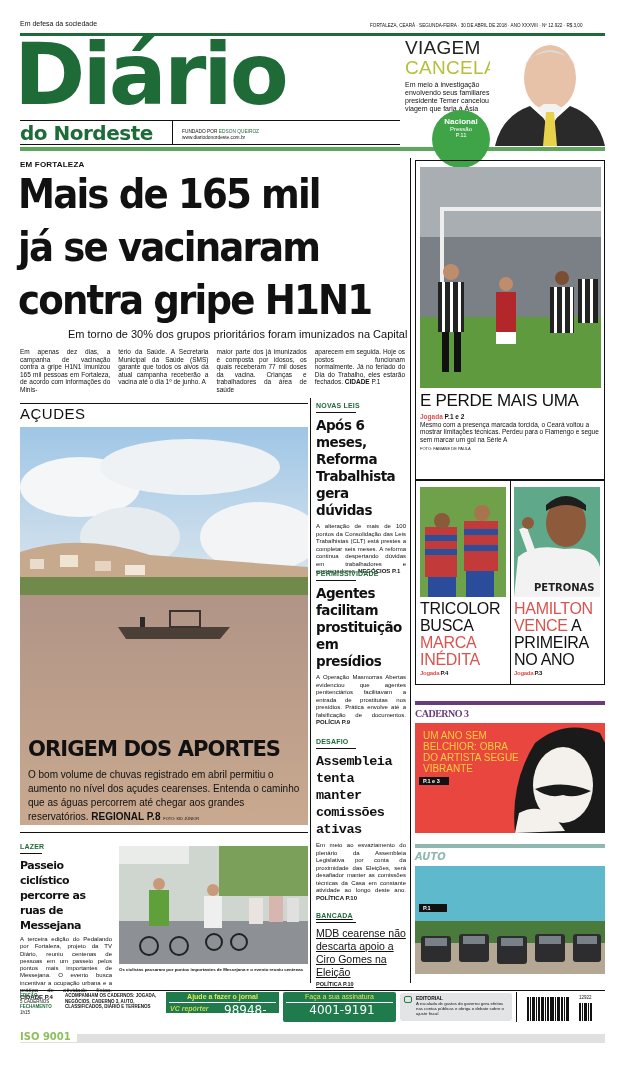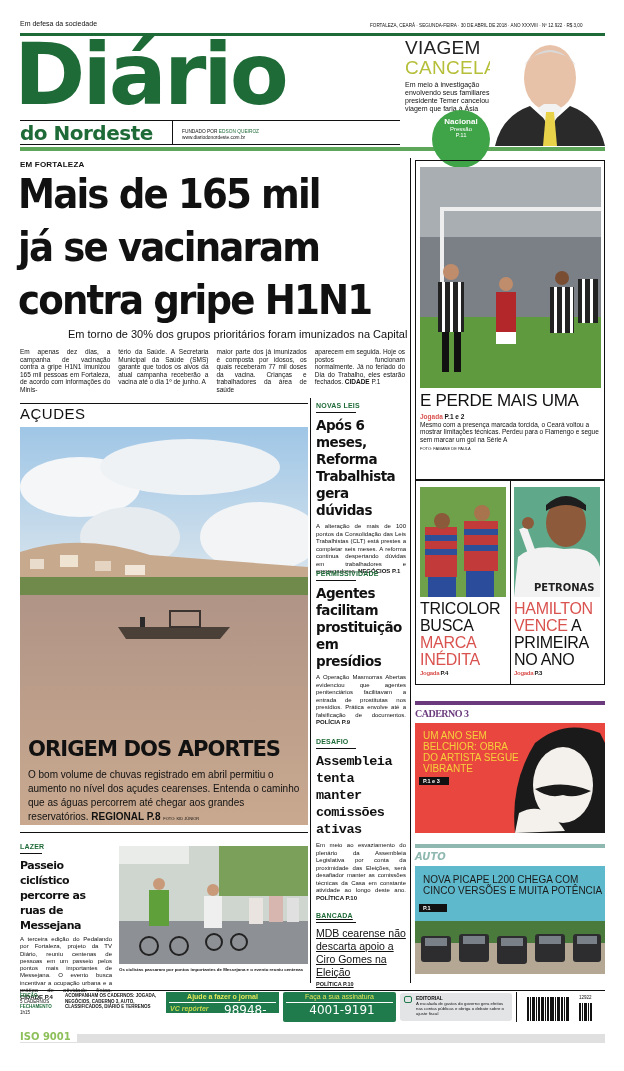--- a/index.html
+++ b/index.html
@@ -302,21 +302,20 @@
         <rect x="158" y="68" width="28" height="28" rx="3"></rect>
       </g>
     <g fill="#7a8088">
         <rect x="10" y="72" width="22" height="8"></rect>
         <rect x="48" y="70" width="22" height="8"></rect>
         <rect x="86" y="72" width="22" height="8"></rect>
         <rect x="124" y="70" width="22" height="8"></rect>
         <rect x="162" y="70" width="20" height="8"></rect>
       </g>
   </svg>
-  <div class="abs" style="left:8px;top:8px;width:180px;font-size:10px;line-height:11px;color:#1a1a1a;">NOVA PICAPE L200 CHEGA COM CINCO VERSÕES E MUITA POTÊNCIA</div>
   <div class="abs badge-black" style="left:4px;top:38px;width:28px;">P.1</div>
 </div>
 
 <div class="hline" style="left:20px;top:990px;width:585px;"></div>
 <div class="abs" style="left:20px;top:993px;font-size:4.5px;line-height:5.5px;">
   <div class="green" style="font-weight:bold;">EDIÇÃO</div>
   <div>5 CADERNOS</div>
   <div class="green" style="font-weight:bold;">FECHAMENTO</div>
   <div>1h15</div>
 </div>

